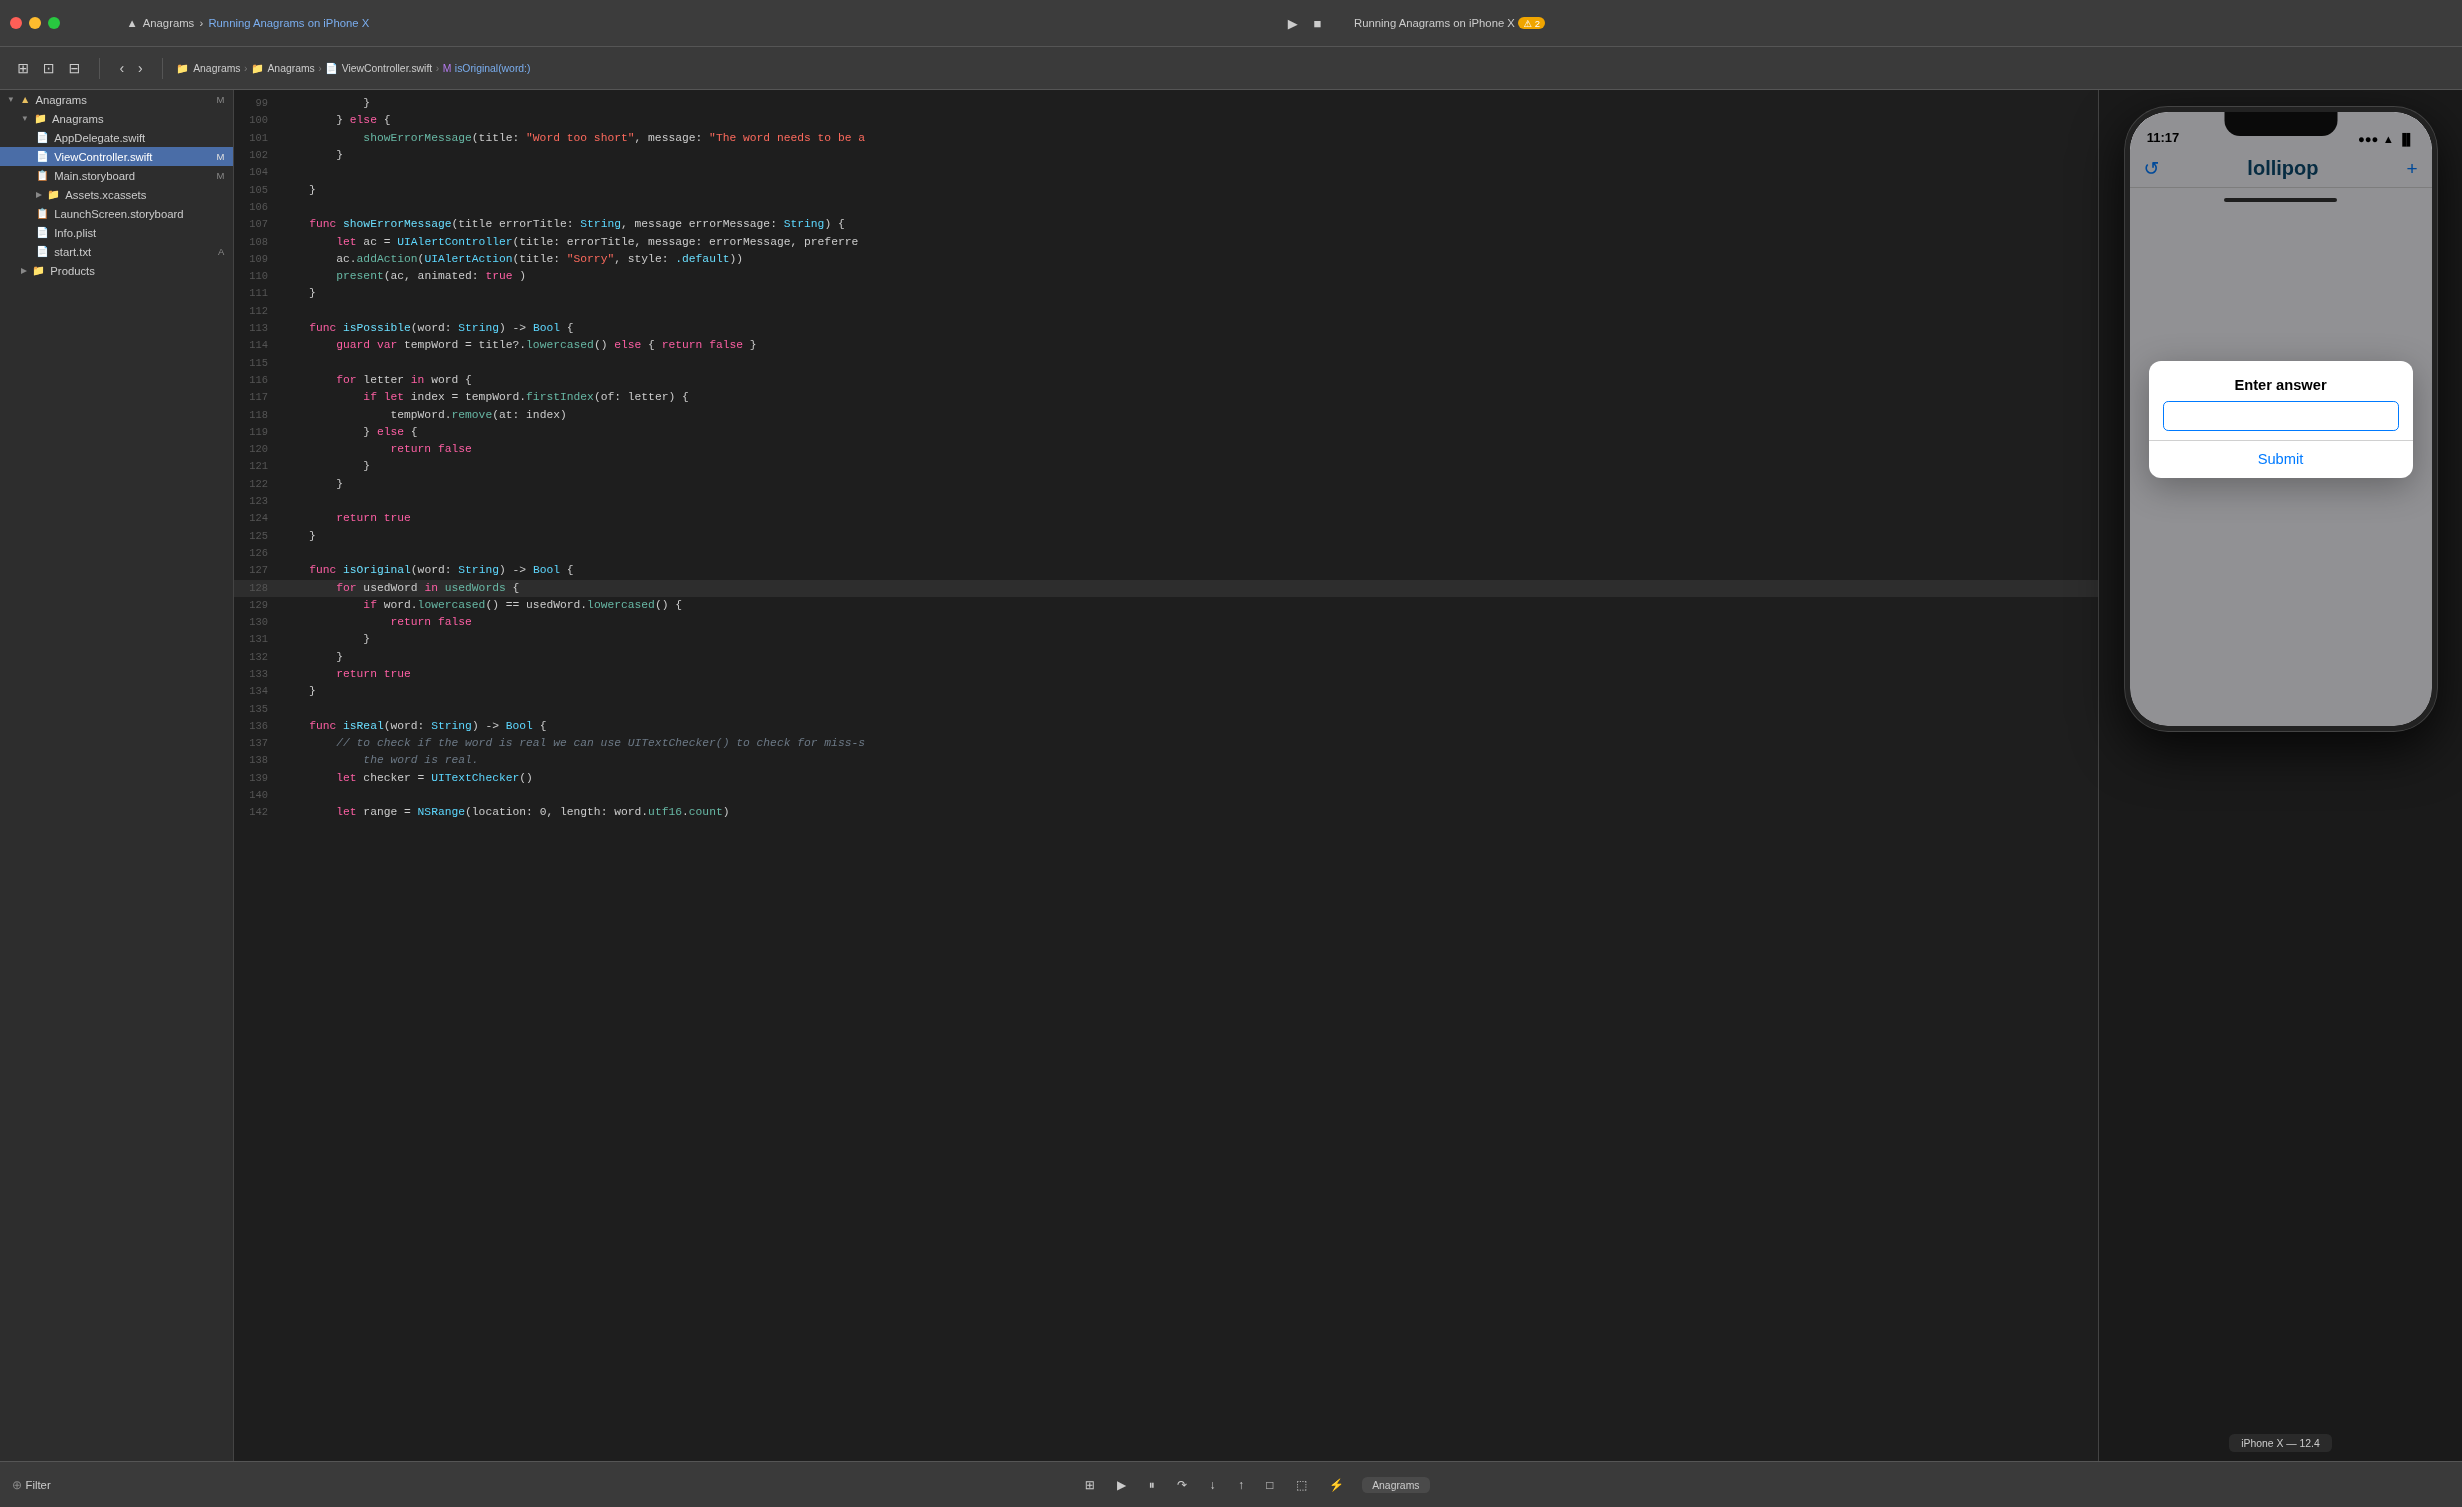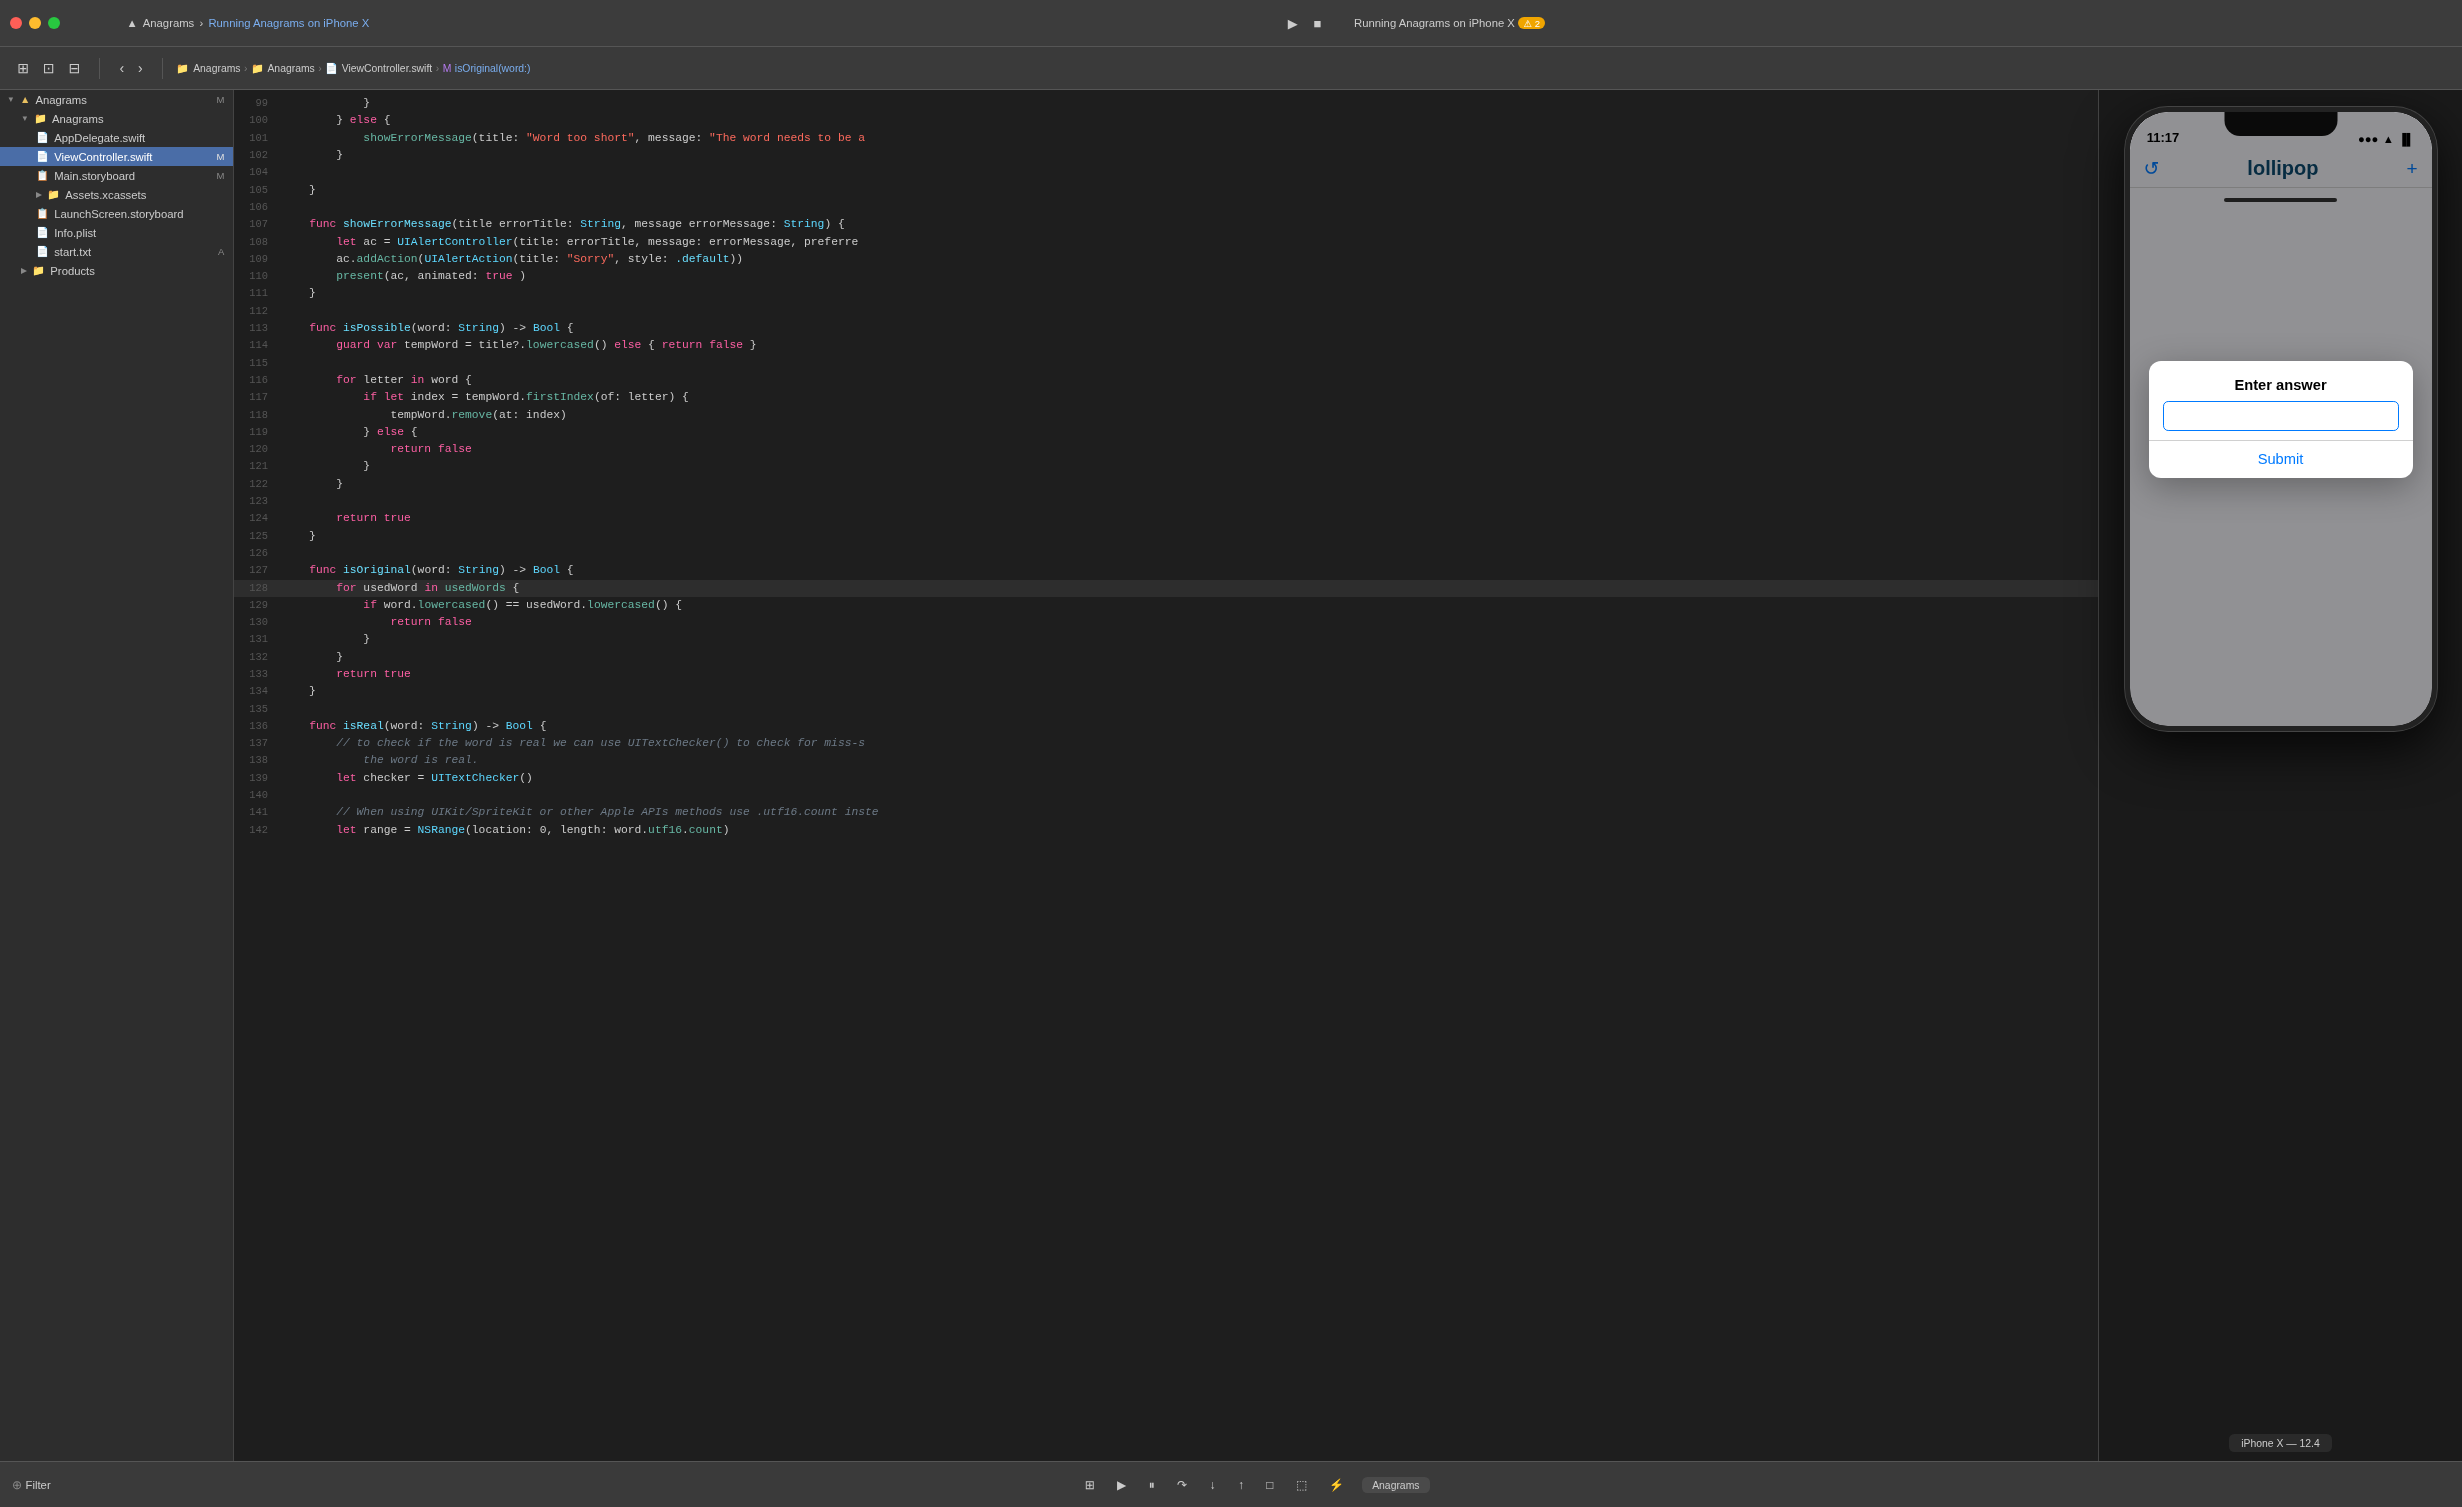--- a/index.html
+++ b/index.html
@@ -681,24 +681,20 @@
       <div class="code-line">
         <span class="line-num">139</span>
         <span class="line-content">        <span class="kw">let</span> checker = <span class="type">UITextChecker</span>()</span>
       </div>
 
       <div class="code-line">
         <span class="line-num">140</span>
         <span class="line-content"></span>
       </div>
 
-      <div class="code-line">
-        <span class="line-num">141</span>
-        <span class="line-content">        <span class="comment">// When using UIKit/SpriteKit or other Apple APIs methods use .utf16.count inste</span></span>
-      </div>
 
       <div class="code-line">
         <span class="line-num">142</span>
         <span class="line-content">        <span class="kw">let</span> range = <span class="type">NSRange</span>(location: 0, length: word.<span class="fn2">utf16</span>.<span class="fn2">count</span>)</span>
       </div>
 
     </div>
   </div>
 
   <div class="iphone-panel">

